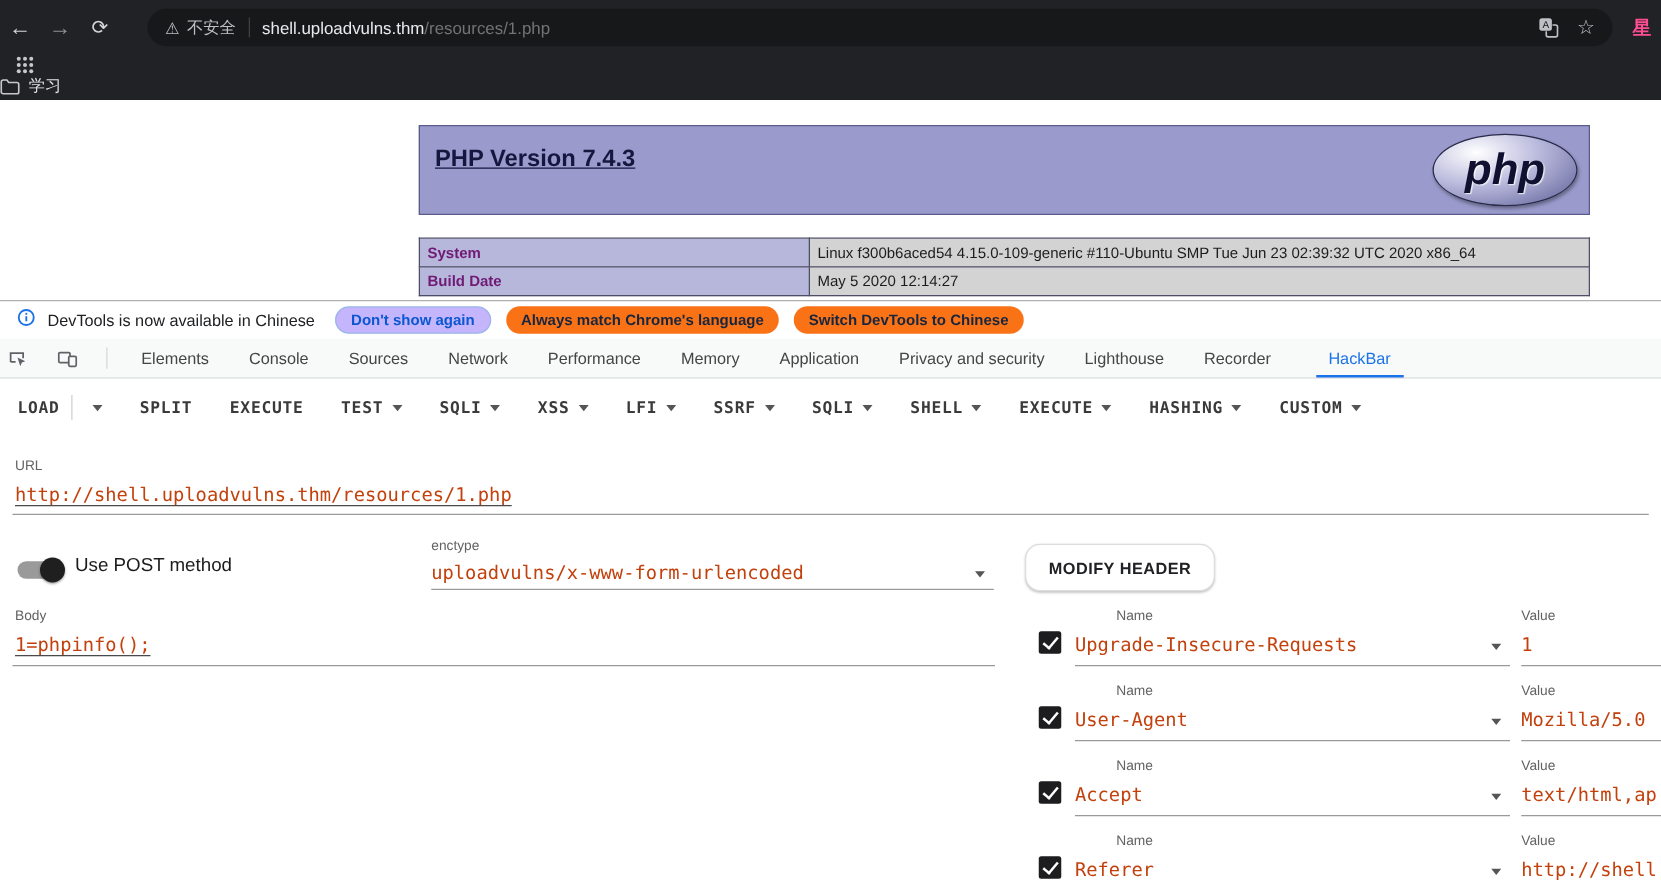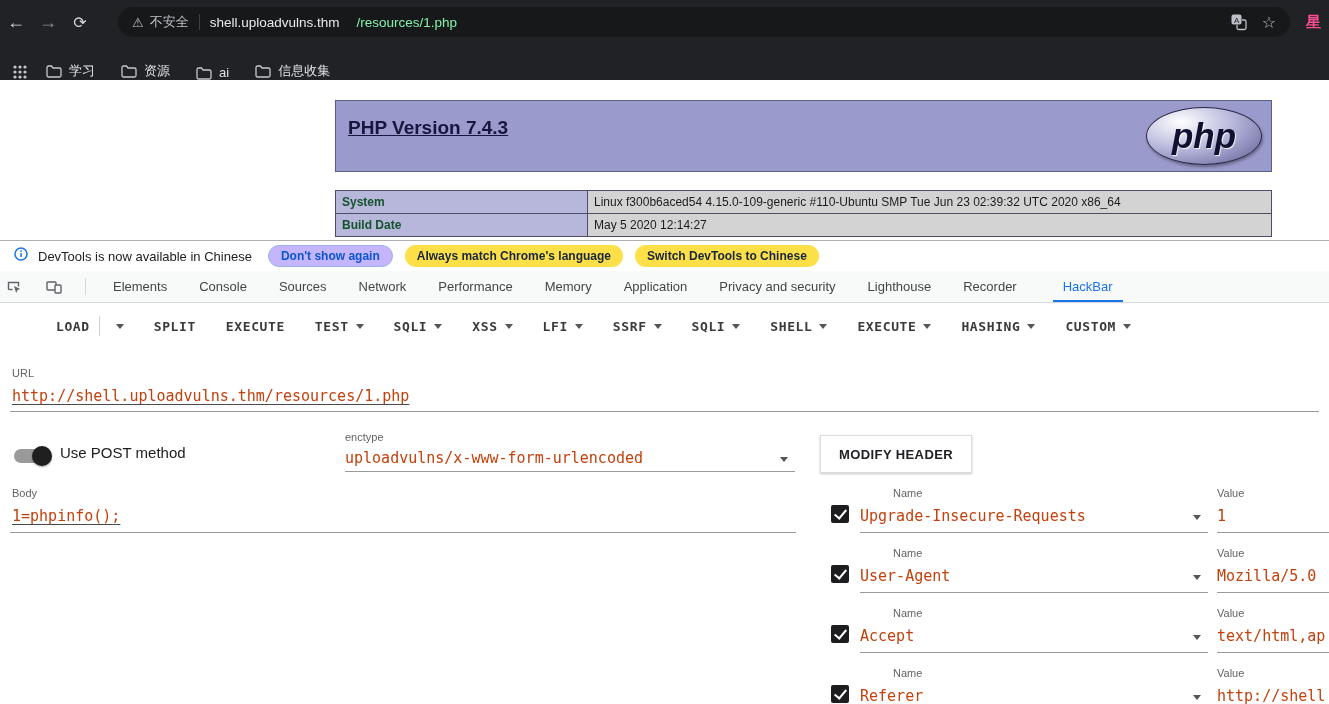--- a/index.html
+++ b/index.html
@@ -13,70 +13,70 @@
   .navbtn { width:32px; text-align:center; font-size:18px; color:#d2d4d7; }
   .navbtn.fwd { color:#8d9095; }
   .navbtn.reload { font-size:16px; }
   .omnibox { position:absolute; left:118px; top:7px; width:1172px; height:30px;
              background:#17181a; border-radius:15px; display:flex; align-items:center; }
   .warn { margin-left:14px; font-size:13px; color:#bdc1c6; }
   .sectext { margin-left:6px; font-size:13px; color:#bdc1c6; }
   .odiv { width:1px; height:16px; background:#3f4042; margin:0 10px; }
   .urltxt { font-size:13.5px; white-space:nowrap; }
   .urltxt .host { color:#e8eaed; }
-  .urltxt .path { color:#86efac;margin-left:17px; }
+  .urltxt .path { color:#737373; }
   .ospacer { flex:1; }
   .obicon { margin-right:14px; display:flex; align-items:center; }
   .staricon { font-size:16px; color:#bdc1c6; margin-right:14px; }
   .extbadge { position:absolute; right:8px; top:13px; font-size:15px; font-weight:bold; color:#ff4d94; }
 
   .bookbar { position:absolute; top:44px; left:0; width:100%; height:36px; background:#212225;
-             display:flex; align-items:flex-end; }
+             display:flex; align-items:flex-start;flex-direction:column; }
   .gridicon { margin:0 18px 0 12px; display:flex; }
   .bmitem { display:flex; align-items:center; margin-right:26px; }
   .bmitem svg { margin-right:7px; }
   .bmlabel { font-size:13px; color:#dfe2e5; }
 
   
   .phpPage { position:absolute; top:80px; left:0; width:100%; height:160px; background:#fff; overflow:hidden; }
   .phpCenter { position:absolute; left:335px; top:20px; width:937px; }
   .phpHeader { height:72px; background:#9a9acc; border:1px solid #5c5c8a; position:relative; }
   .phpTitle { padding:16px 0 0 12px; font-size:19px; font-weight:bold; color:#16163f;text-decoration:underline; }
   .phpLogo { position:absolute; right:9px; top:6px; width:116px; height:58px; border-radius:50%;
              background:radial-gradient(ellipse at 30% 25%, #ffffff 0%, #b9b9dd 45%, #5b5b94 100%);
              border:1px solid #2a2a4a; display:flex; align-items:center; justify-content:center;
              font-size:35px; font-weight:800; font-style:italic; color:#101030;
              text-shadow:1px 1px 1px rgba(255,255,255,.85); box-shadow:1px 2px 3px rgba(0,0,0,.35); }
   .phpTable { margin-top:18px; width:100%; border-collapse:collapse; }
   .phpTable td { border:1px solid #4d4d66; font-size:12px; padding:4px 6px; }
-  td.e { background:#b7b7dc; font-weight:bold; width:252px; color:#14532d; }
+  td.e { background:#b7b7dc; font-weight:bold; width:312px; color:#701a75; }
   td.v { background:#d3d3d3; color:#1c1c1c; }
 
   
   .devtools { position:absolute; top:240px; left:0; width:100%; height:464px; background:#fff;
               border-top:1px solid #b0b0b0; }
   .infobar { height:30px; display:flex; align-items:center; padding-left:14px; }
   .infomsg { font-size:13px; color:#202124; margin-left:10px; margin-right:10px; }
   .pill { height:22px; border-radius:11px; font-size:12px; font-weight:600; padding:0 12px;
           display:flex; align-items:center; white-space:nowrap; }
   .pill.outline { color:#0b57d0; border:1px solid #9ab4e8; background:#c4b5fd; margin-left:6px; }
-  .pill.tonal { background:#fde047; color:#18253f; margin-left:12px; border:none; }
+  .pill.tonal { background:#f97316; color:#18253f; margin-left:12px; border:none; }
 
   .tabbar { height:32px; background:#f8f9f9; border-bottom:1px solid #d5d7da;
             display:flex; align-items:stretch;gap:12px; }
   .tbicon { width:28px; display:flex; align-items:center; justify-content:center; }
   .tsep { width:1px; background:#d5d7da; margin:7px 5px; }
   .tab { padding:0 10px; font-size:13px; color:#454545; display:flex; align-items:center; white-space:nowrap; }
   .tab.active { color:#1a73e8; box-shadow:inset 0 -2px 0 #1a73e8; margin-left:14px; }
 
   
   .hackbar { position:absolute; top:62px; left:0; right:0; bottom:0; background:#fff; }
   .menu { position:absolute; top:0; left:0; height:46px; display:flex; align-items:center;
           padding-left:14px; font-family:"DejaVu Sans Mono", monospace; font-size:13px;
-          font-weight:700; letter-spacing:.6px; color:#3a3a3a;margin-left:42px; }
+          font-weight:700; letter-spacing:.6px; color:#3a3a3a; }
   .mi { margin-right:30px; display:flex; align-items:center; }
   .msep { width:1px; height:20px; background:#cfcfcf; margin:0 9px; }
   .caret { width:0; height:0; border-left:4px solid transparent; border-right:4px solid transparent;
            border-top:5px solid #555; display:inline-block; }
   .mi .caret { margin-left:7px; }
 
   .flabel { position:absolute; font-size:11px; color:#636363; }
   .fval { position:absolute; font-family:"DejaVu Sans Mono", monospace; font-size:15px;
           color:#c2410c; white-space:nowrap; }
   .deco { text-decoration:underline; text-underline-offset:3px; text-decoration-color:#4a4a4a; }
@@ -91,21 +91,21 @@
   .sw-thumb { position:absolute; width:20px; height:20px; border-radius:50%; background:#1f1f1f;
               top:-3px; right:-4px; box-shadow:0 1px 2px rgba(0,0,0,.4); }
   .post-label { position:absolute; left:60px; top:141px; font-size:15px; color:#1c1c1c; }
 
   .enc-label { left:345px; top:128px; }
   .enc-value { left:345px; top:146px; }
   .enc-caret { position:absolute; left:780px; top:154px; }
   .enc-line  { left:345px; width:450px; top:168px; }
 
   .mod-btn { position:absolute; left:820px; top:132px; height:38px; padding:0 18px;
-             background:#fff; border:1px solid #dadce0; border-radius:0;
+             background:#fff; border:1px solid #dadce0; border-radius:12px;
              box-shadow:0 1px 2px rgba(0,0,0,.22); font-size:13px; font-weight:700;
              letter-spacing:.4px; color:#202124; display:flex; align-items:center; }
 
   .body-label { left:12px; top:184px; }
   .body-value { left:12px; top:204px; }
   .body-line  { left:10px; width:786px; top:229px; }
 
   .hrow { position:absolute; left:0; right:0; height:60px; }
   .hr0 { top:184px; } .hr1 { top:244px; } .hr2 { top:304px; } .hr3 { top:364px; }
   .hrow .cb { position:absolute; left:831px; top:18px; width:18px; height:18px;

